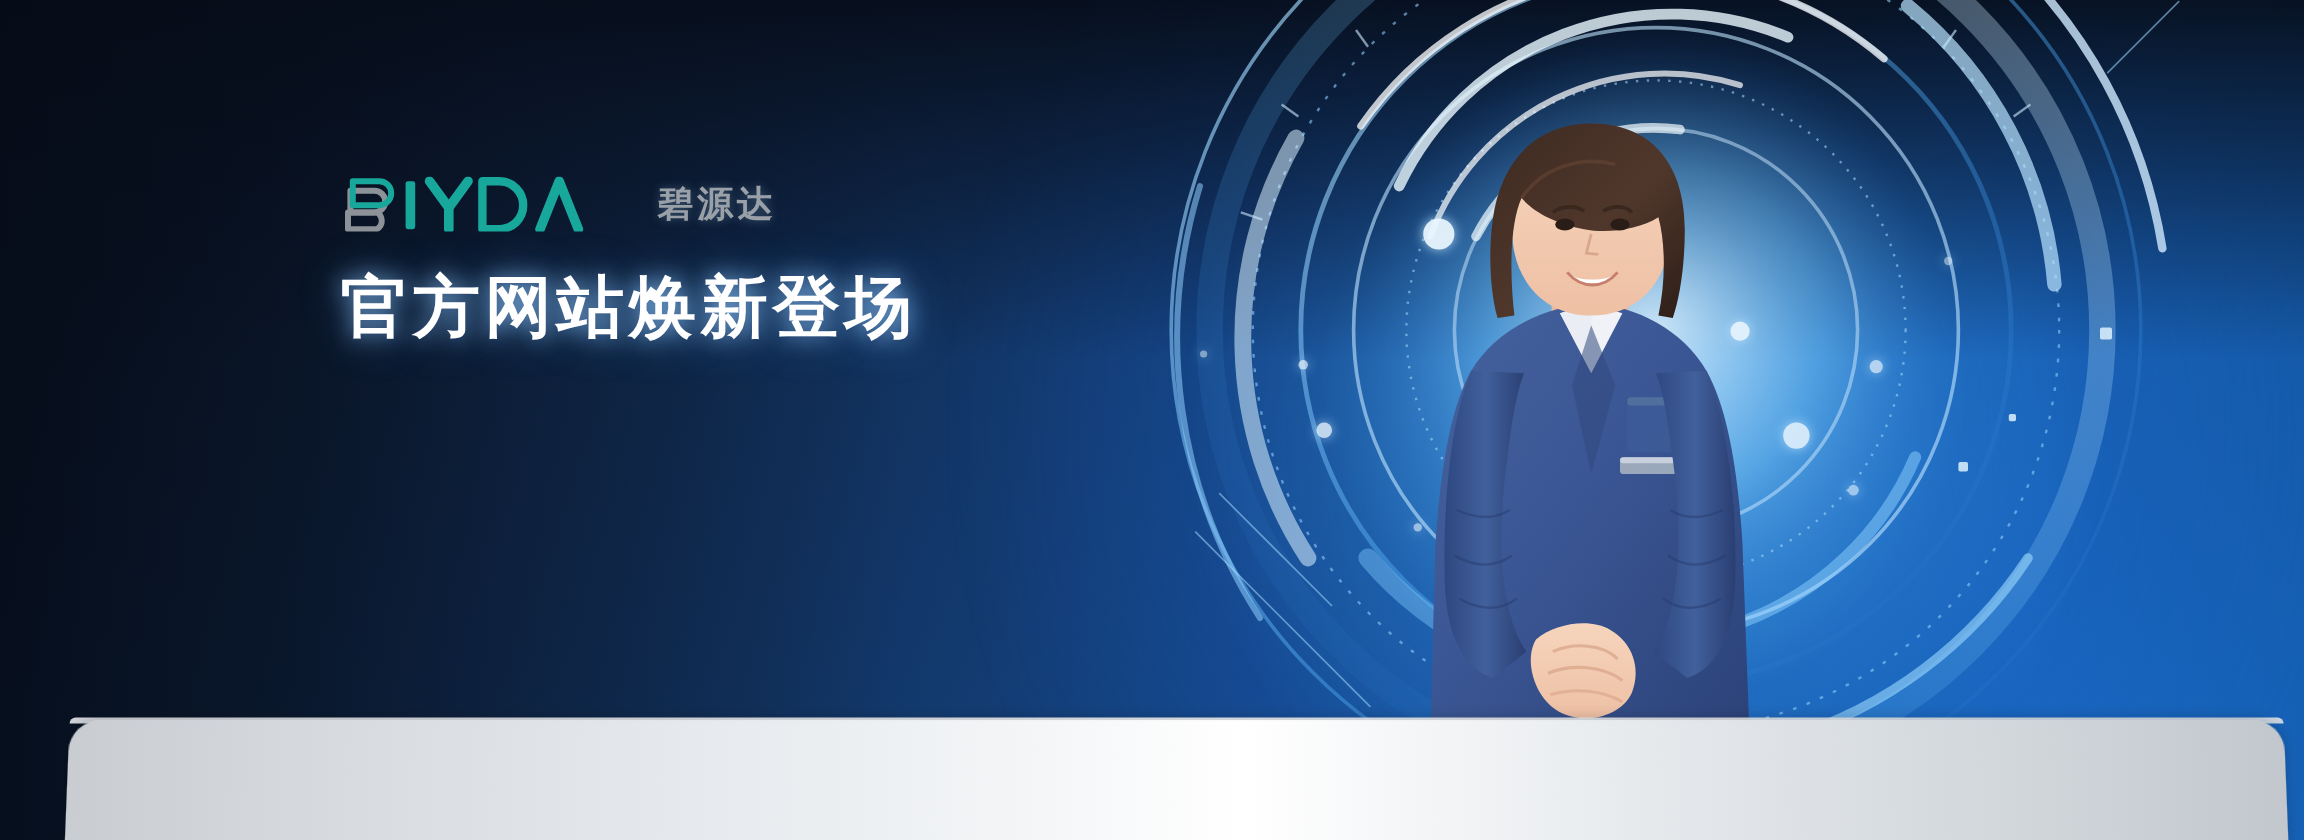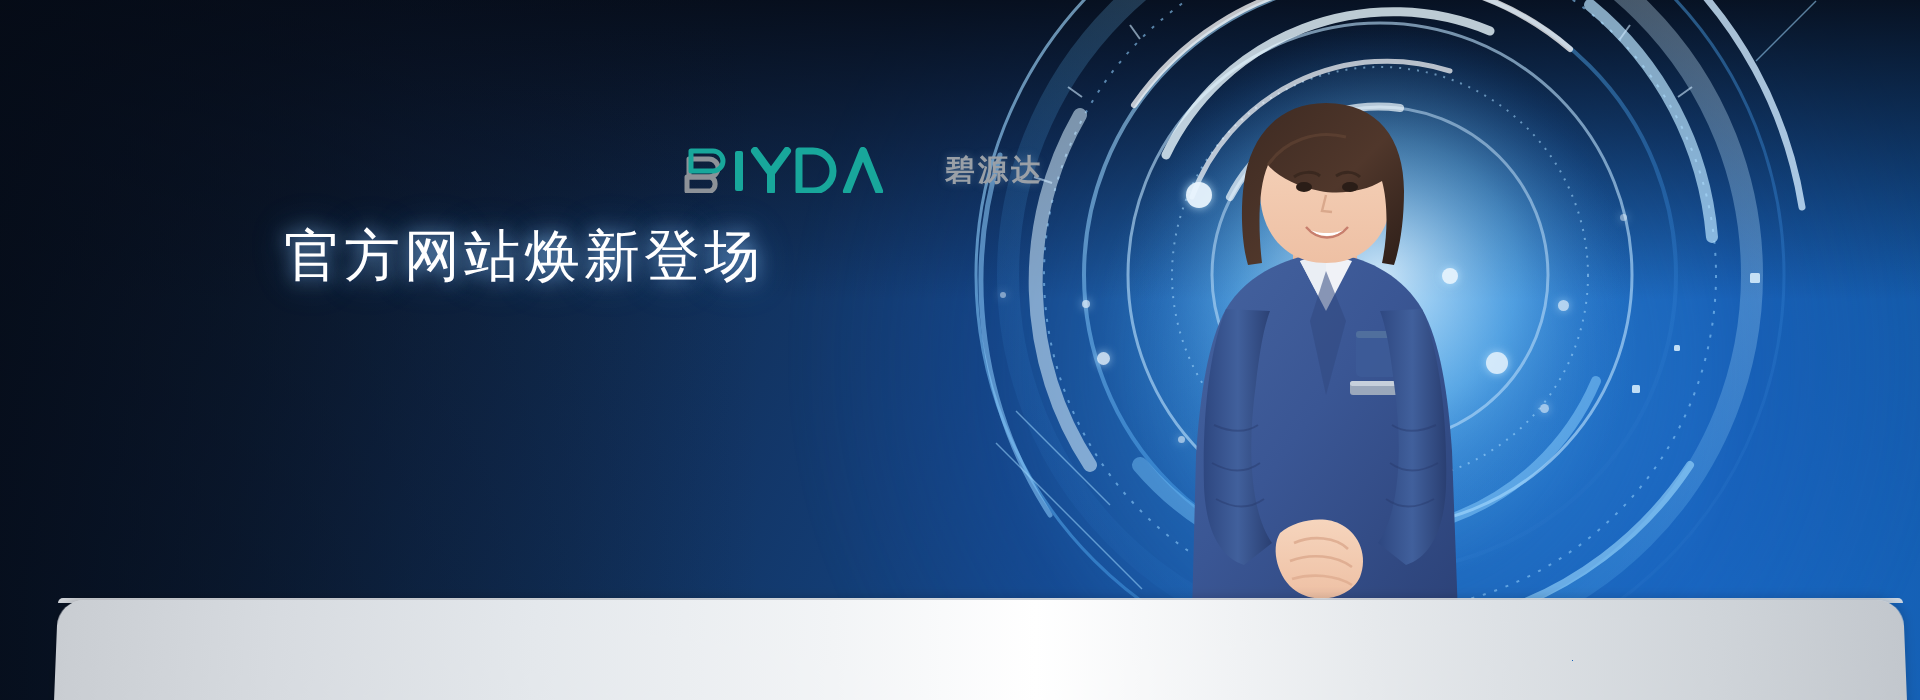--- a/index.html
+++ b/index.html
@@ -30,23 +30,23 @@
   .hud svg{width:100%;height:100%;display:block;}
 
   .particles span{position:absolute;border-radius:50%;background:#eaf6ff;
     box-shadow:0 0 10px rgba(190,230,255,.9);}
 
   
   .person{position:absolute;left:1160px;top:95px;width:330px;height:520px;}
 
   
   .content{position:absolute;left:284px;top:148px;width:760px;}
-  .logo{display:flex;align-items:center;height:44px;margin-bottom:36px;justify-content:flex-end;}
+  .logo{display:flex;align-items:center;height:44px;margin-bottom:36px;}
   .logo svg{display:block;}
-  .headline{font-size:56px;line-height:1;font-weight:normal;color:#ffffff;letter-spacing:4px;
+  .headline{font-size:56px;line-height:1;font-weight:bold;color:#ffffff;letter-spacing:4px;
     margin:0 0 20px 0;
     text-shadow:0 0 18px rgba(150,205,255,.75),0 0 38px rgba(90,170,255,.45),0 2px 4px rgba(0,20,60,.5);}
   .subhead{font-size:29px;line-height:1;font-weight:bold;color:#f2f8ff;letter-spacing:2px;margin:0;
     text-shadow:0 0 12px rgba(140,200,255,.6),0 1px 3px rgba(0,20,60,.45);}
 
   
   .platform{position:absolute;left:58px;top:600px;width:1845px;height:130px;
     border-radius:26px 26px 0 0;
     background:linear-gradient(90deg,#c9cdd2 0%,#d7dbe0 12%,#e4e8ec 26%,#f2f4f6 42%,#ffffff 53%,#f0f2f4 64%,#dde1e5 78%,#cfd4d9 90%,#c2c7cd 100%);
     box-shadow:0 -2px 12px rgba(0,0,0,.18);

